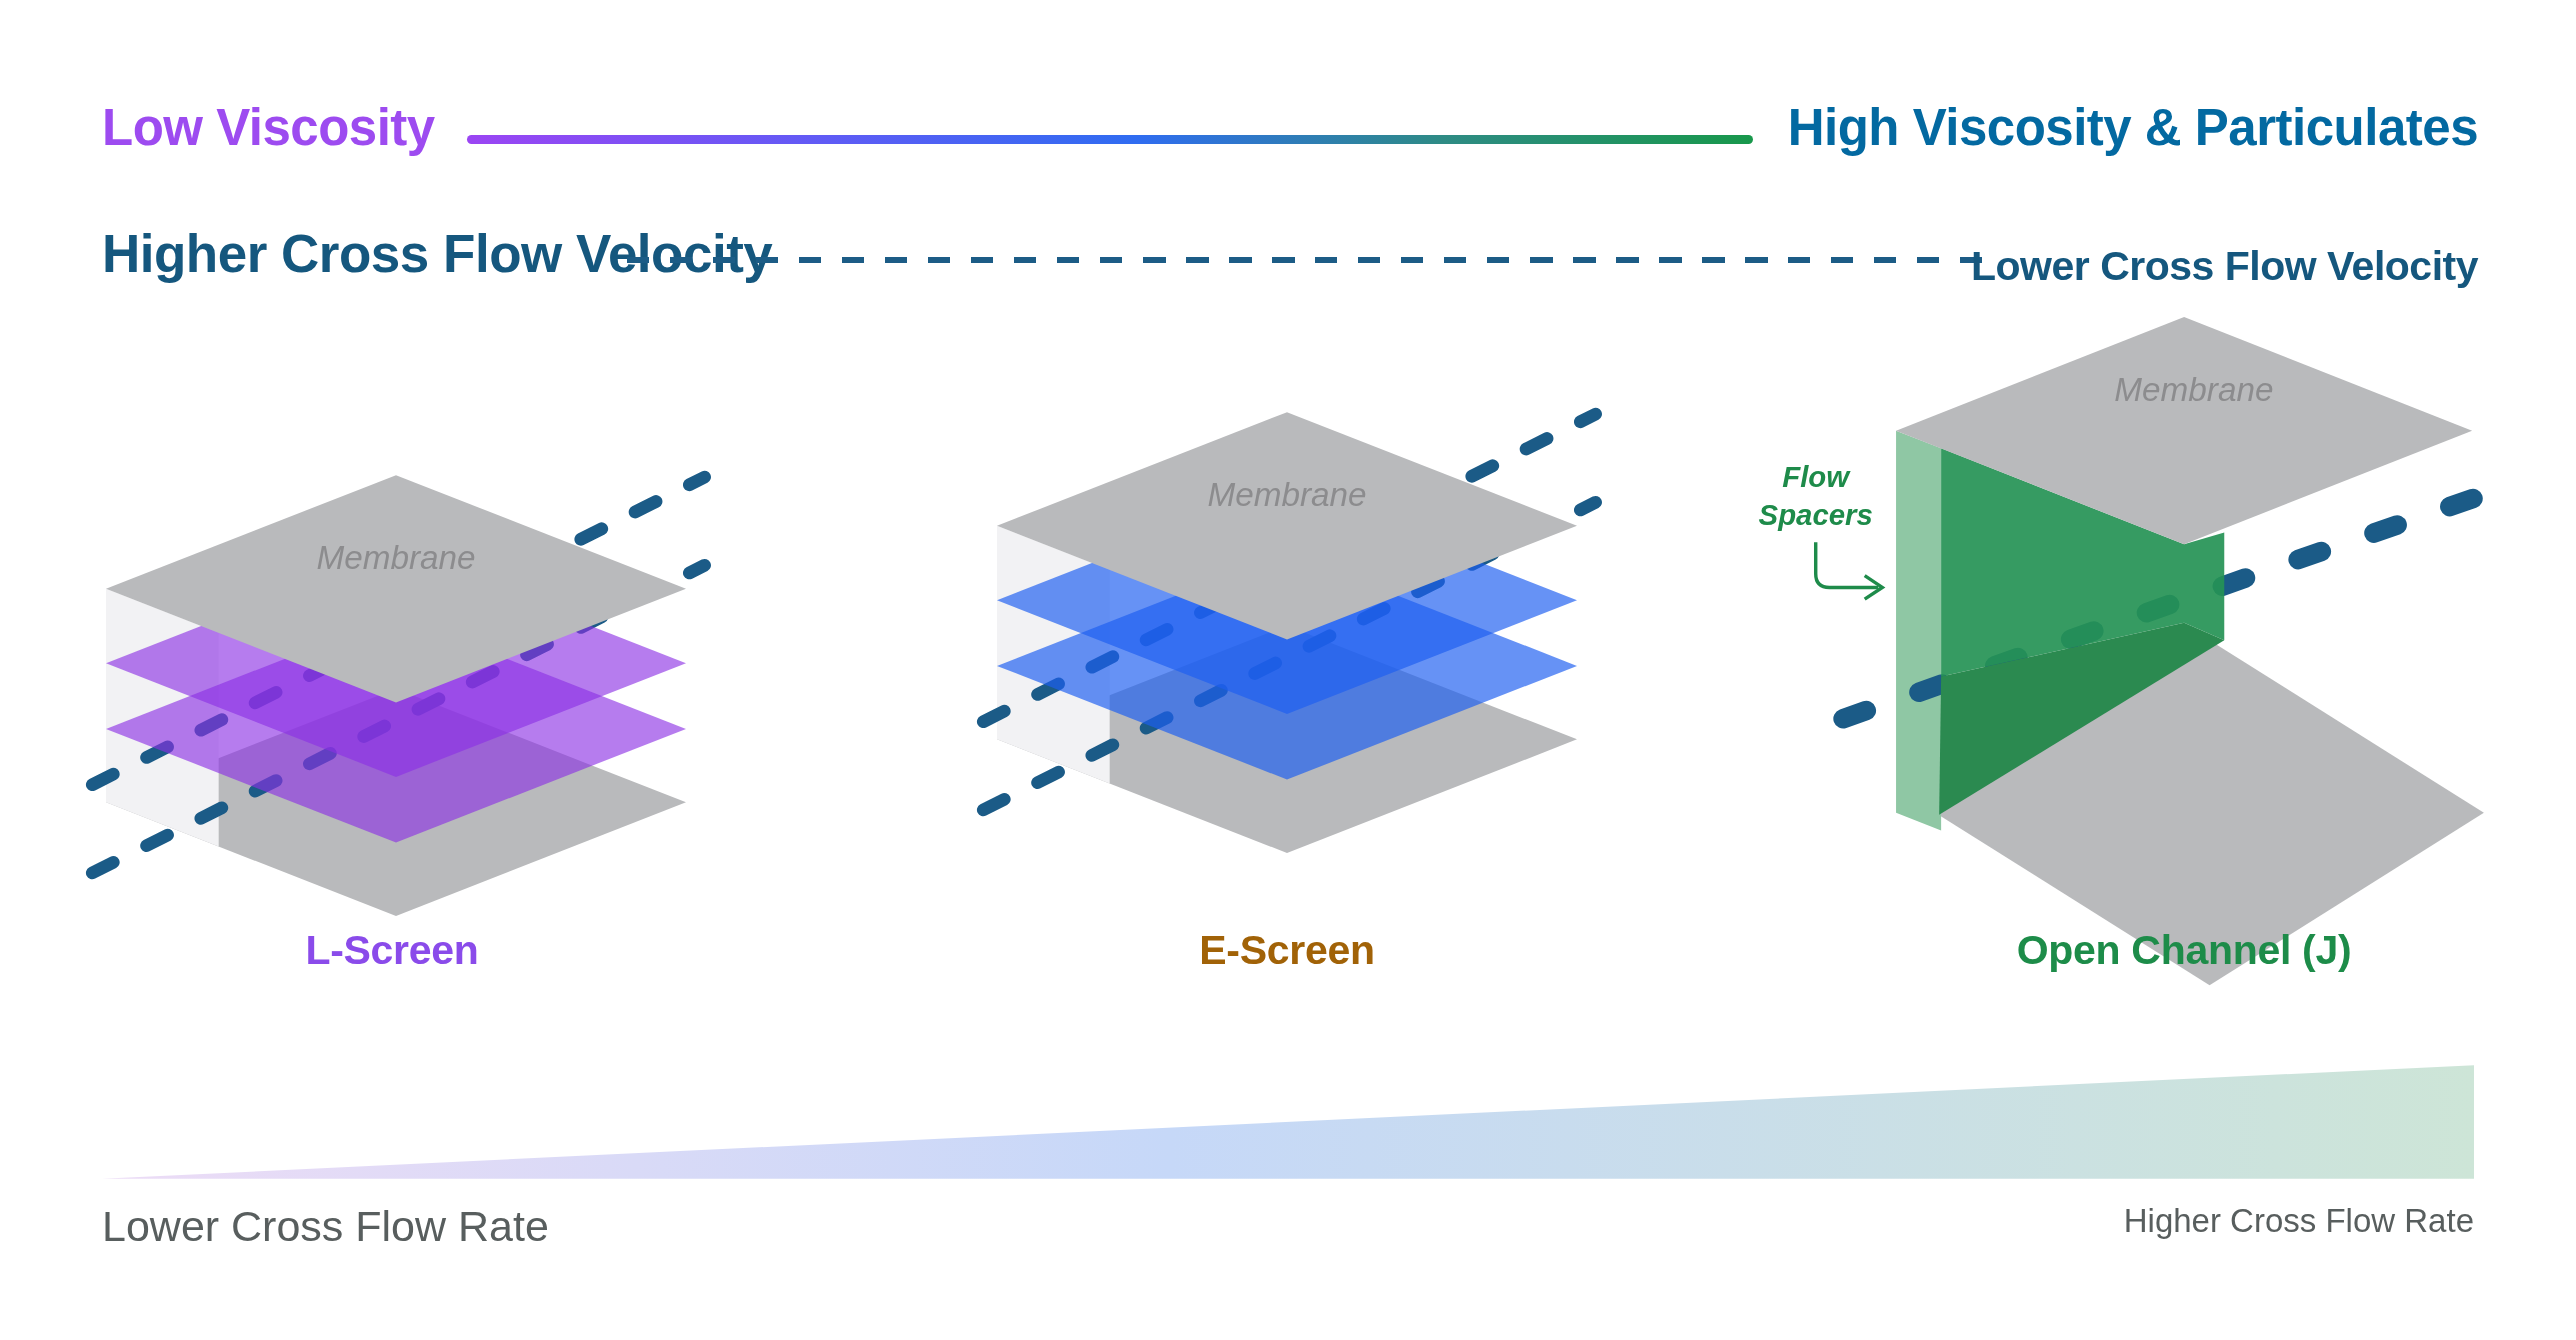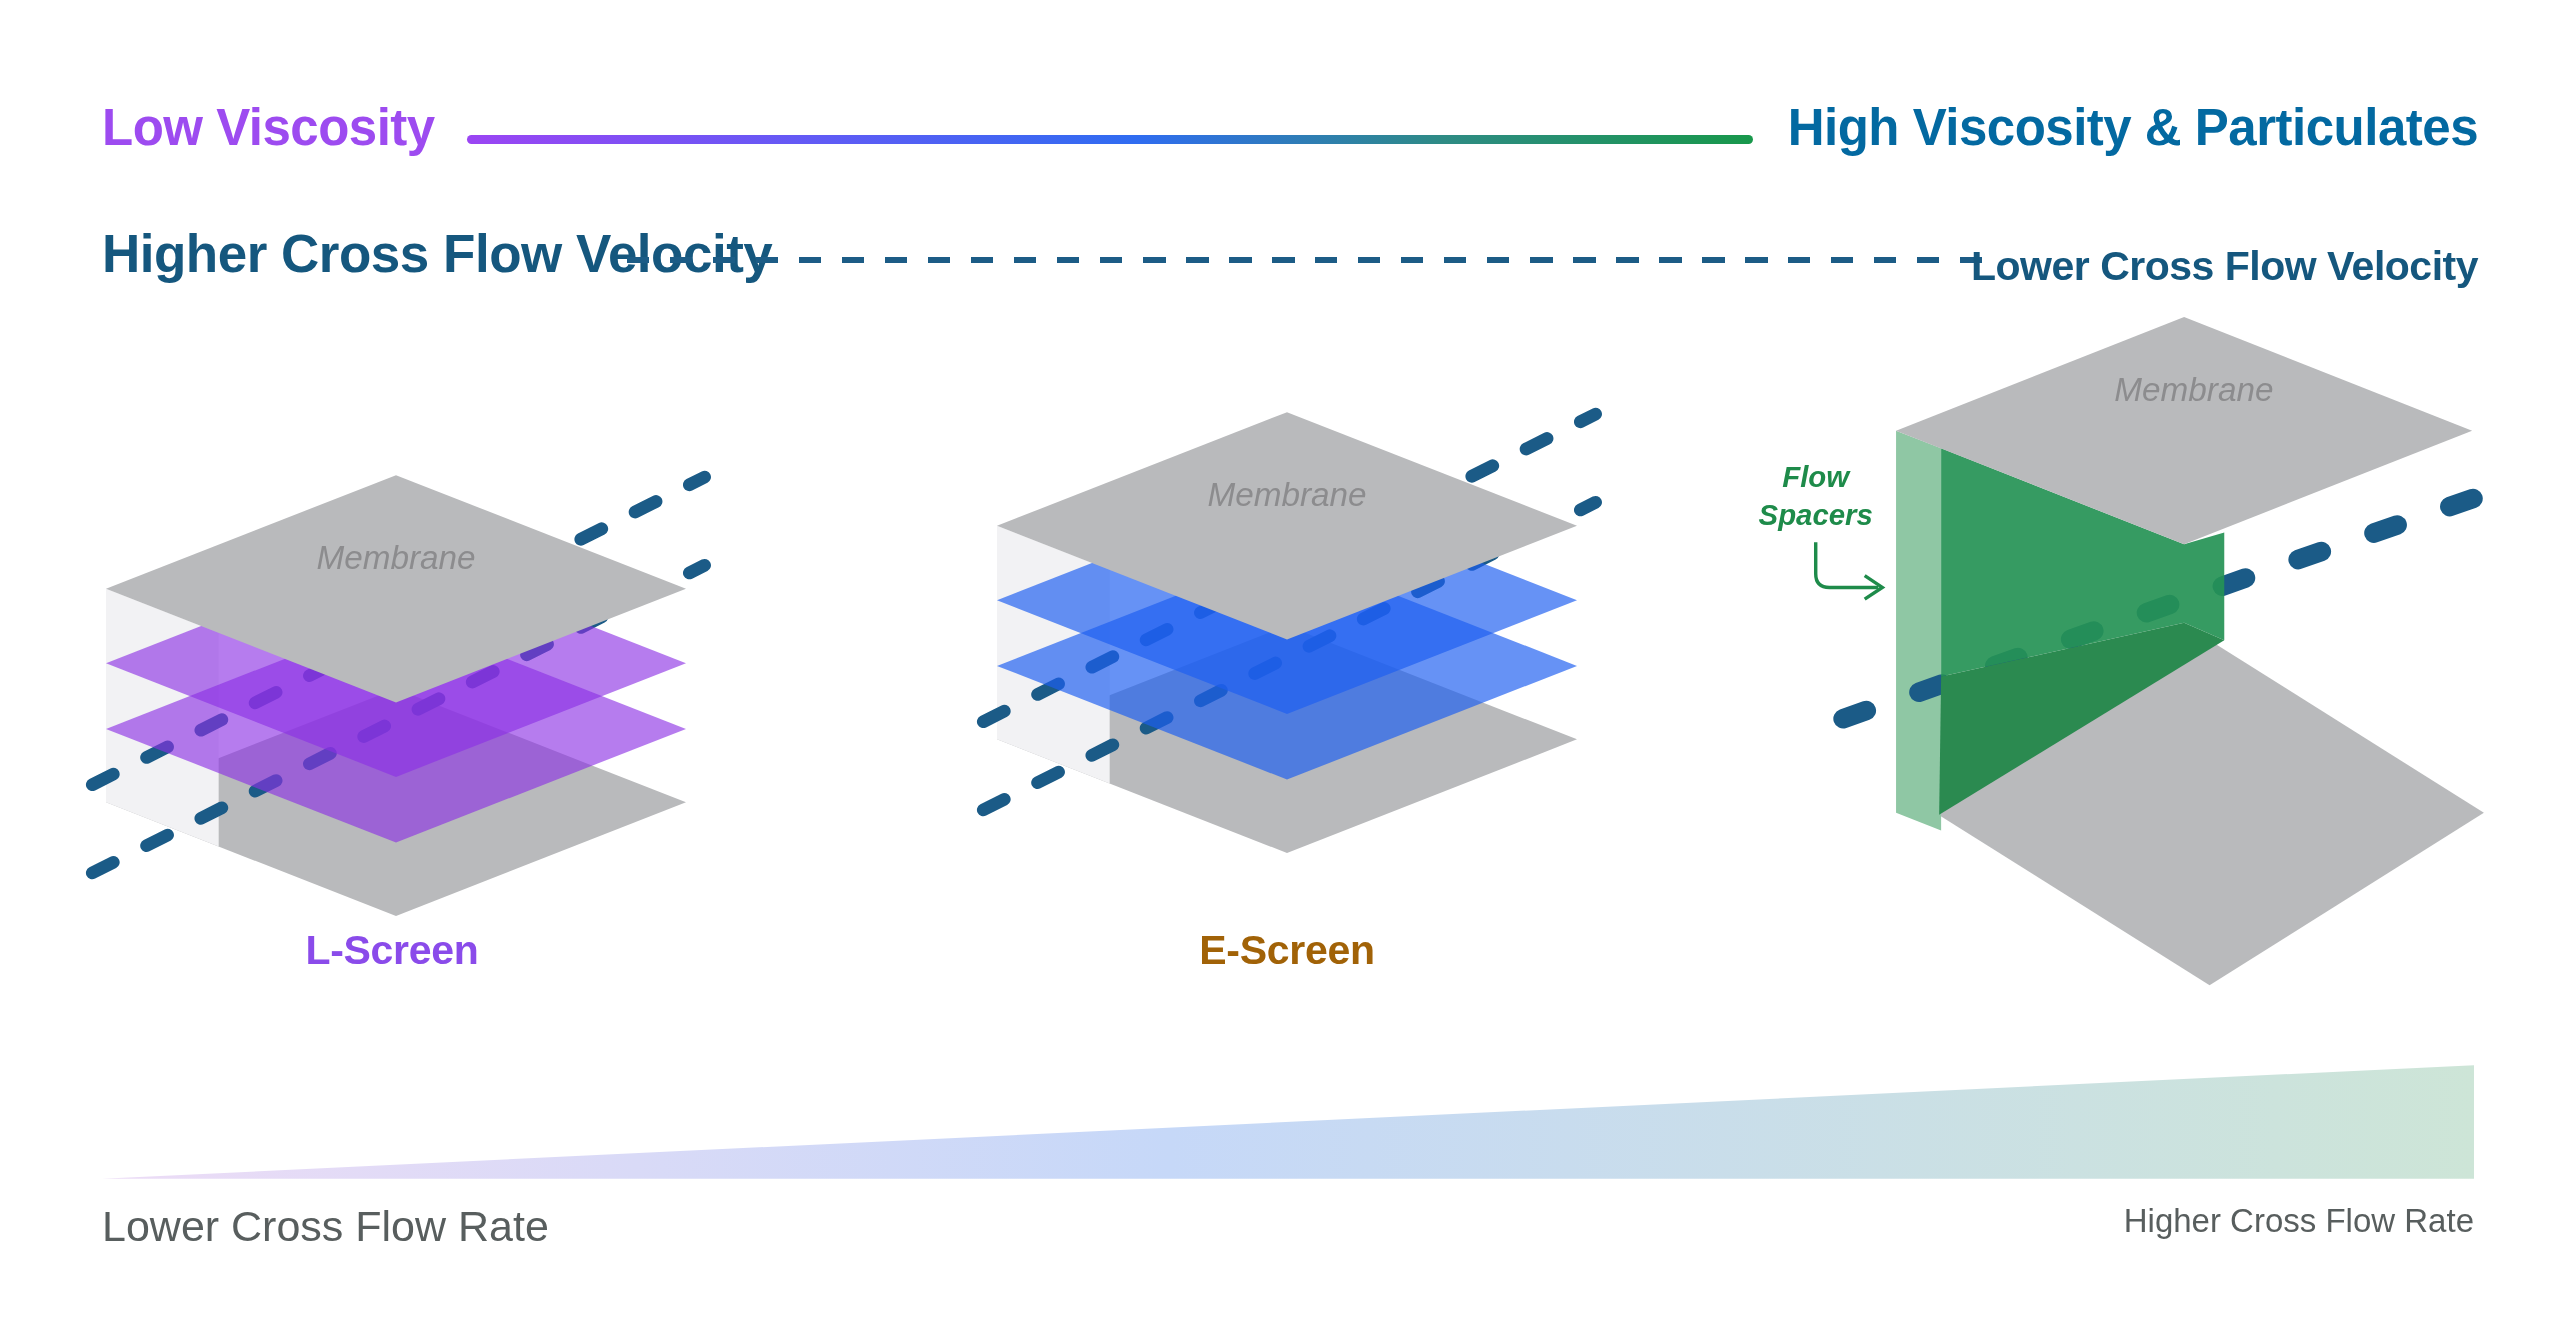--- a/index.html
+++ b/index.html
@@ -80,20 +80,21 @@
     <polygon points="-294,0 0,-116 294,0 0,116" fill="#b9babc"></polygon>
     <text class="membrane-txt" x="10" y="-30" text-anchor="middle">Membrane</text>
     <text class="spacer-txt" x="-376" y="58" text-anchor="middle">Flow</text>
     <text class="spacer-txt" x="-376" y="96" text-anchor="middle">Spacers</text>
     <path d="M -376 114 L -376 146 Q -376 160 -362 160 L -312 160" fill="none" stroke="#1e8b4a" stroke-width="3.5"></path>
     <path d="M -326 148 L -308 160 L -326 172" fill="none" stroke="#1e8b4a" stroke-width="3.5"></path>
   </svg>
 
   <div class="abs diag-label lbl1">L-Screen</div>
   <div class="abs diag-label lbl2">E-Screen</div>
+  <div class="abs diag-label lbl3">Open Channel (J)</div>
 
   <svg class="abs tri-svg" width="2372" height="120" viewBox="0 0 2420 122" xmlns="http://www.w3.org/2000/svg">
     <defs>
       <linearGradient id="rateGrad" x1="0" y1="0" x2="1" y2="0">
         <stop offset="0" stop-color="#ecdcf6"></stop>
         <stop offset="0.45" stop-color="#c6d8f8"></stop>
         <stop offset="1" stop-color="#cde5d7"></stop>
       </linearGradient>
     </defs>
     <polygon points="0,120 2420,120 2420,4" fill="url(#rateGrad)"></polygon>

